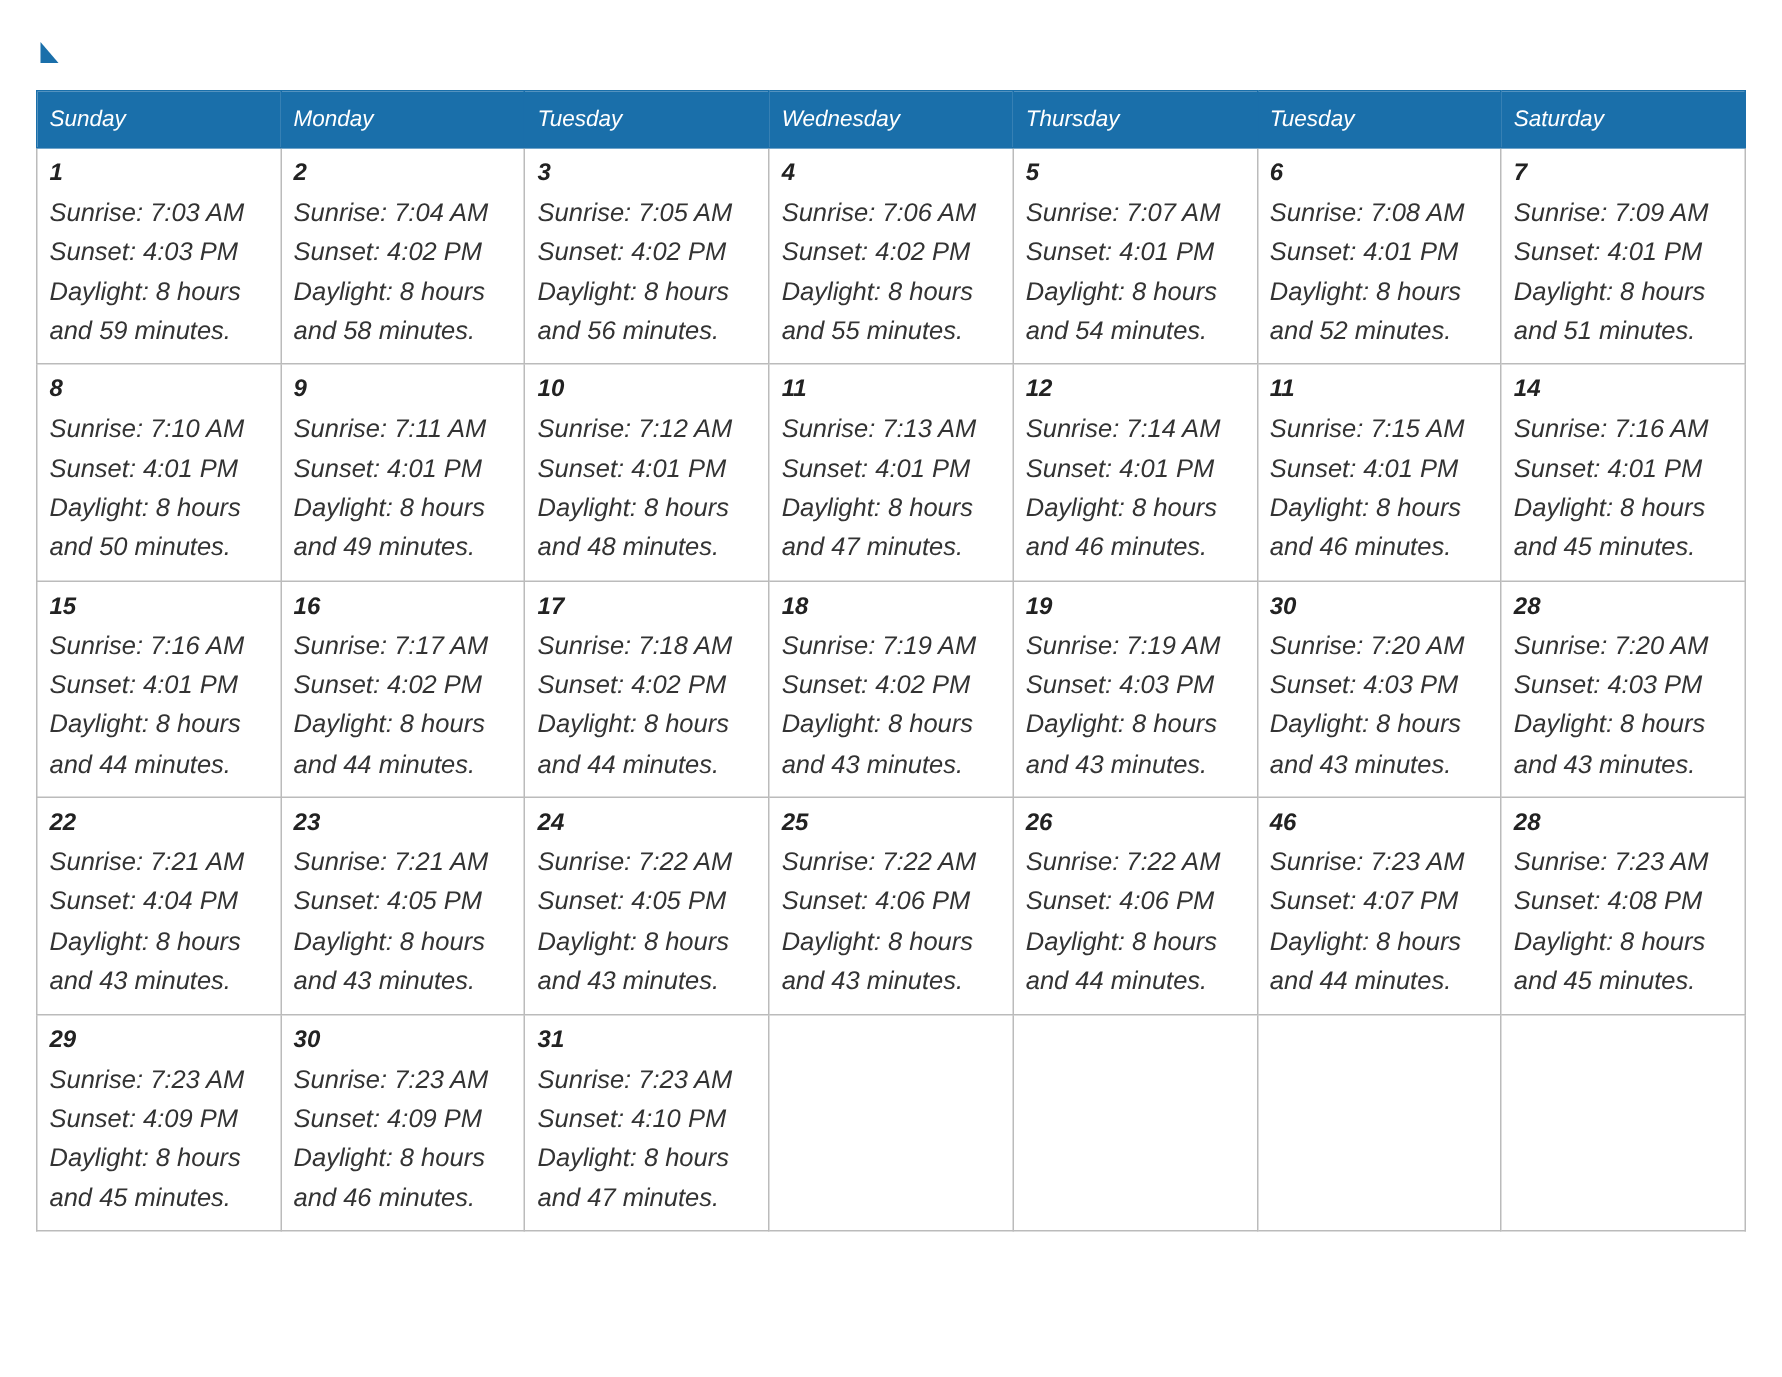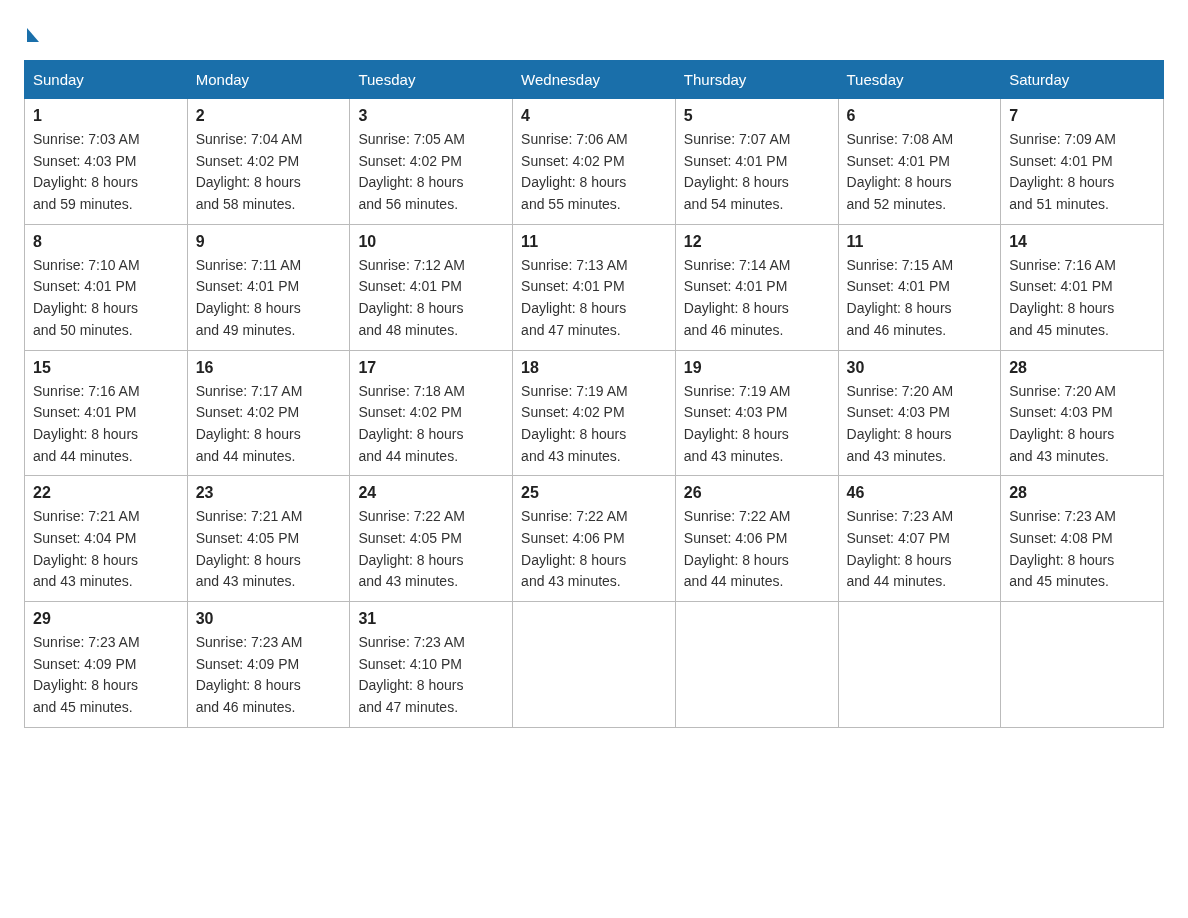--- a/index.html
+++ b/index.html
@@ -57,20 +57,21 @@
     }
     .location-title {
       font-size: 20px;
       color: #444;
       margin-top: 4px;
     }
     .calendar {
       width: 100%;
       border-collapse: collapse;
       border: 1px solid #aaa;
+      font-style: italic;
     }
     .calendar th {
       background-color: #1a6faa;
       color: #fff;
       padding: 10px 8px;
       font-size: 15px;
       font-weight: normal;
       text-align: left;
       border: 1px solid #1a6faa;
     }
@@ -84,21 +85,21 @@
       color: #333;
     }
     .day-num {
       font-size: 16px;
       font-weight: bold;
       color: #222;
       margin-bottom: 4px;
       display: block;
     }
     .day-info {
-      font-size: 14px;
+      font-size: 17px;
       line-height: 1.55;
       color: #333;
     }
     .calendar tr td {
       background: #fff;
     }
     .empty-cell {
       background: #fff;
     }
   </style>

